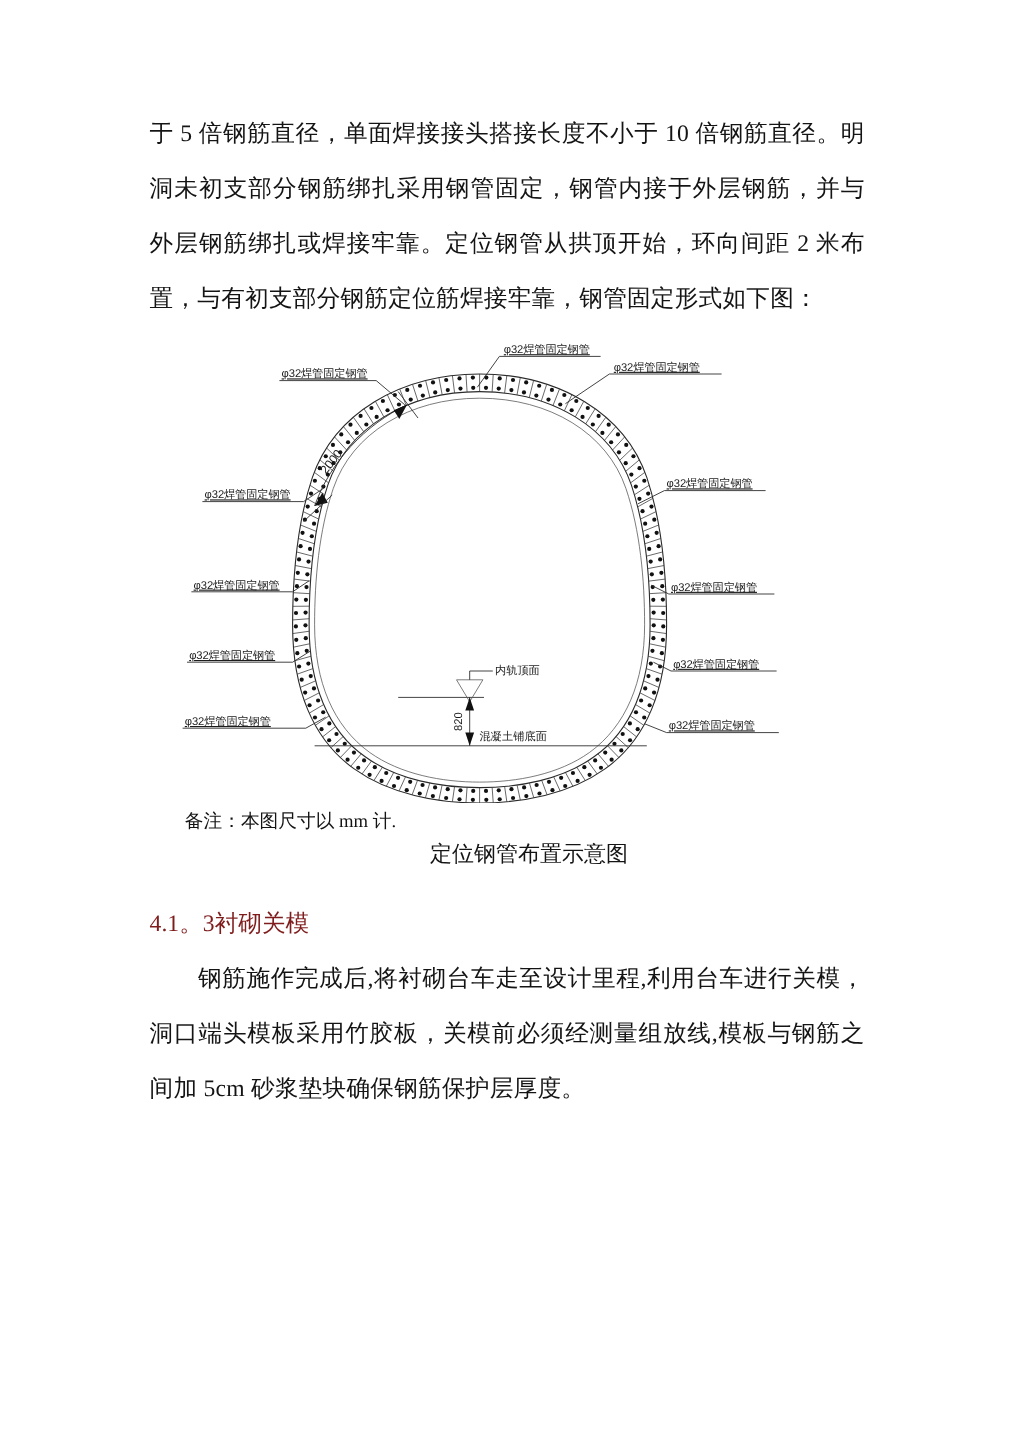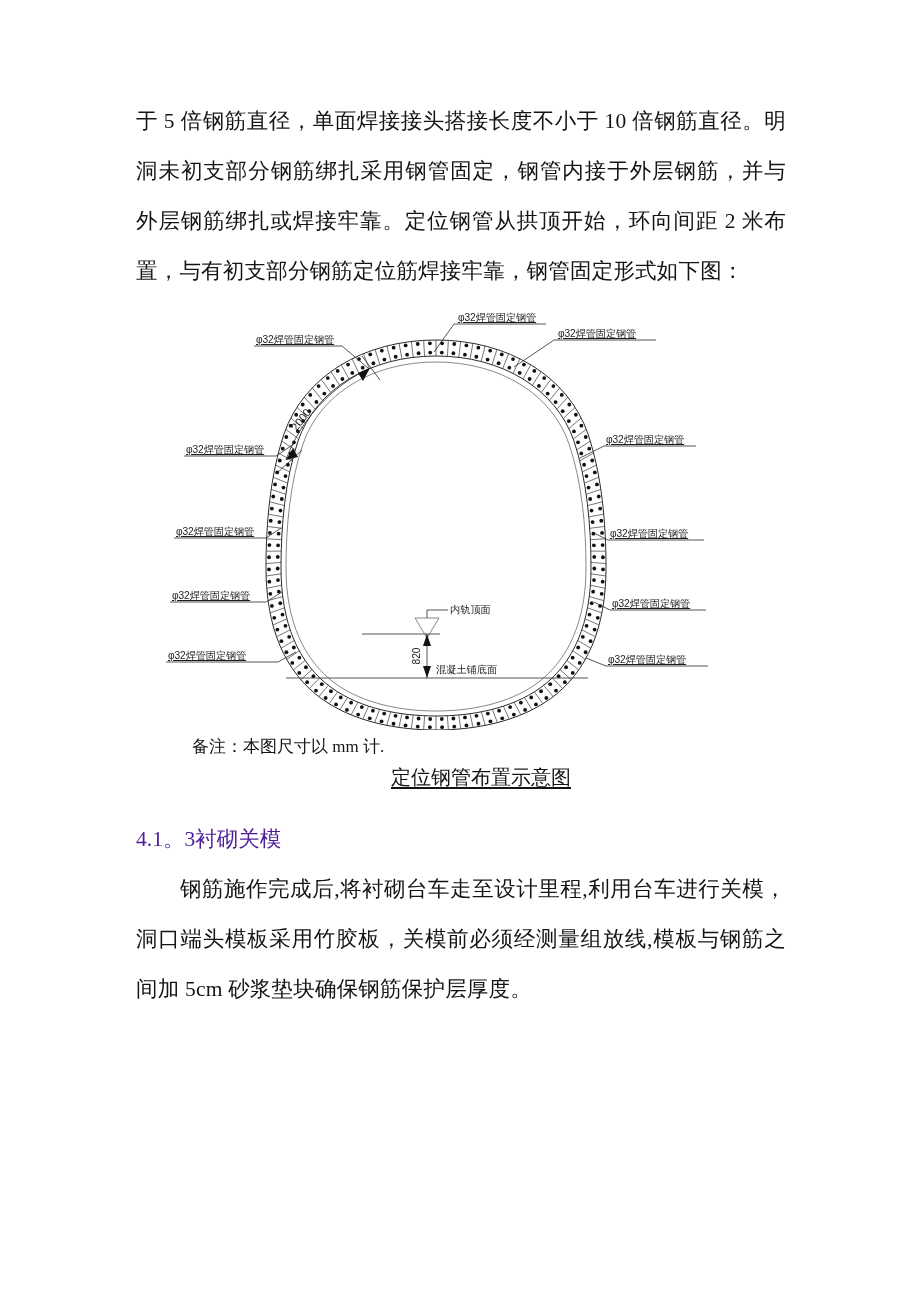--- a/index.html
+++ b/index.html
@@ -42,52 +42,51 @@
   }
   p.body-text.indent {
     text-indent: 44px;
   }
 
   h3.section-heading {
     margin: 0;
     font-size: 21.5px;
     line-height: 50px;
     font-weight: normal;
-    color: #4c1d95;
+    color: #7f1d1d;
   }
 
   .figure-block {
     margin: 0;
     padding: 0;
   }
 
   .figure-svg-wrap {
     width: 650px;
     height: 420px;
     position: relative;
   }
 
   .fig-note {
     font-size: 17px;
     line-height: 26px;
     margin-top: 4px;
-    margin-left: 56px;
+    margin-left: 32px;
     color: #141414;
   }
 
   .fig-caption {
     text-align: center;
     font-size: 20px;
     line-height: 30px;
     margin-top: 2px;
     margin-left: 40px;
     color: #141414;
   }
   .fig-caption span {
-    text-decoration: underline;
     text-underline-offset: 3px;
   }
 
   .gap-after-figure { height: 22px; }
   .gap-before-figure { height: 14px; }
 
   svg text {
     font-family: "Liberation Sans", "DejaVu Sans", sans-serif;
     fill: #1c1c1c;
   }

